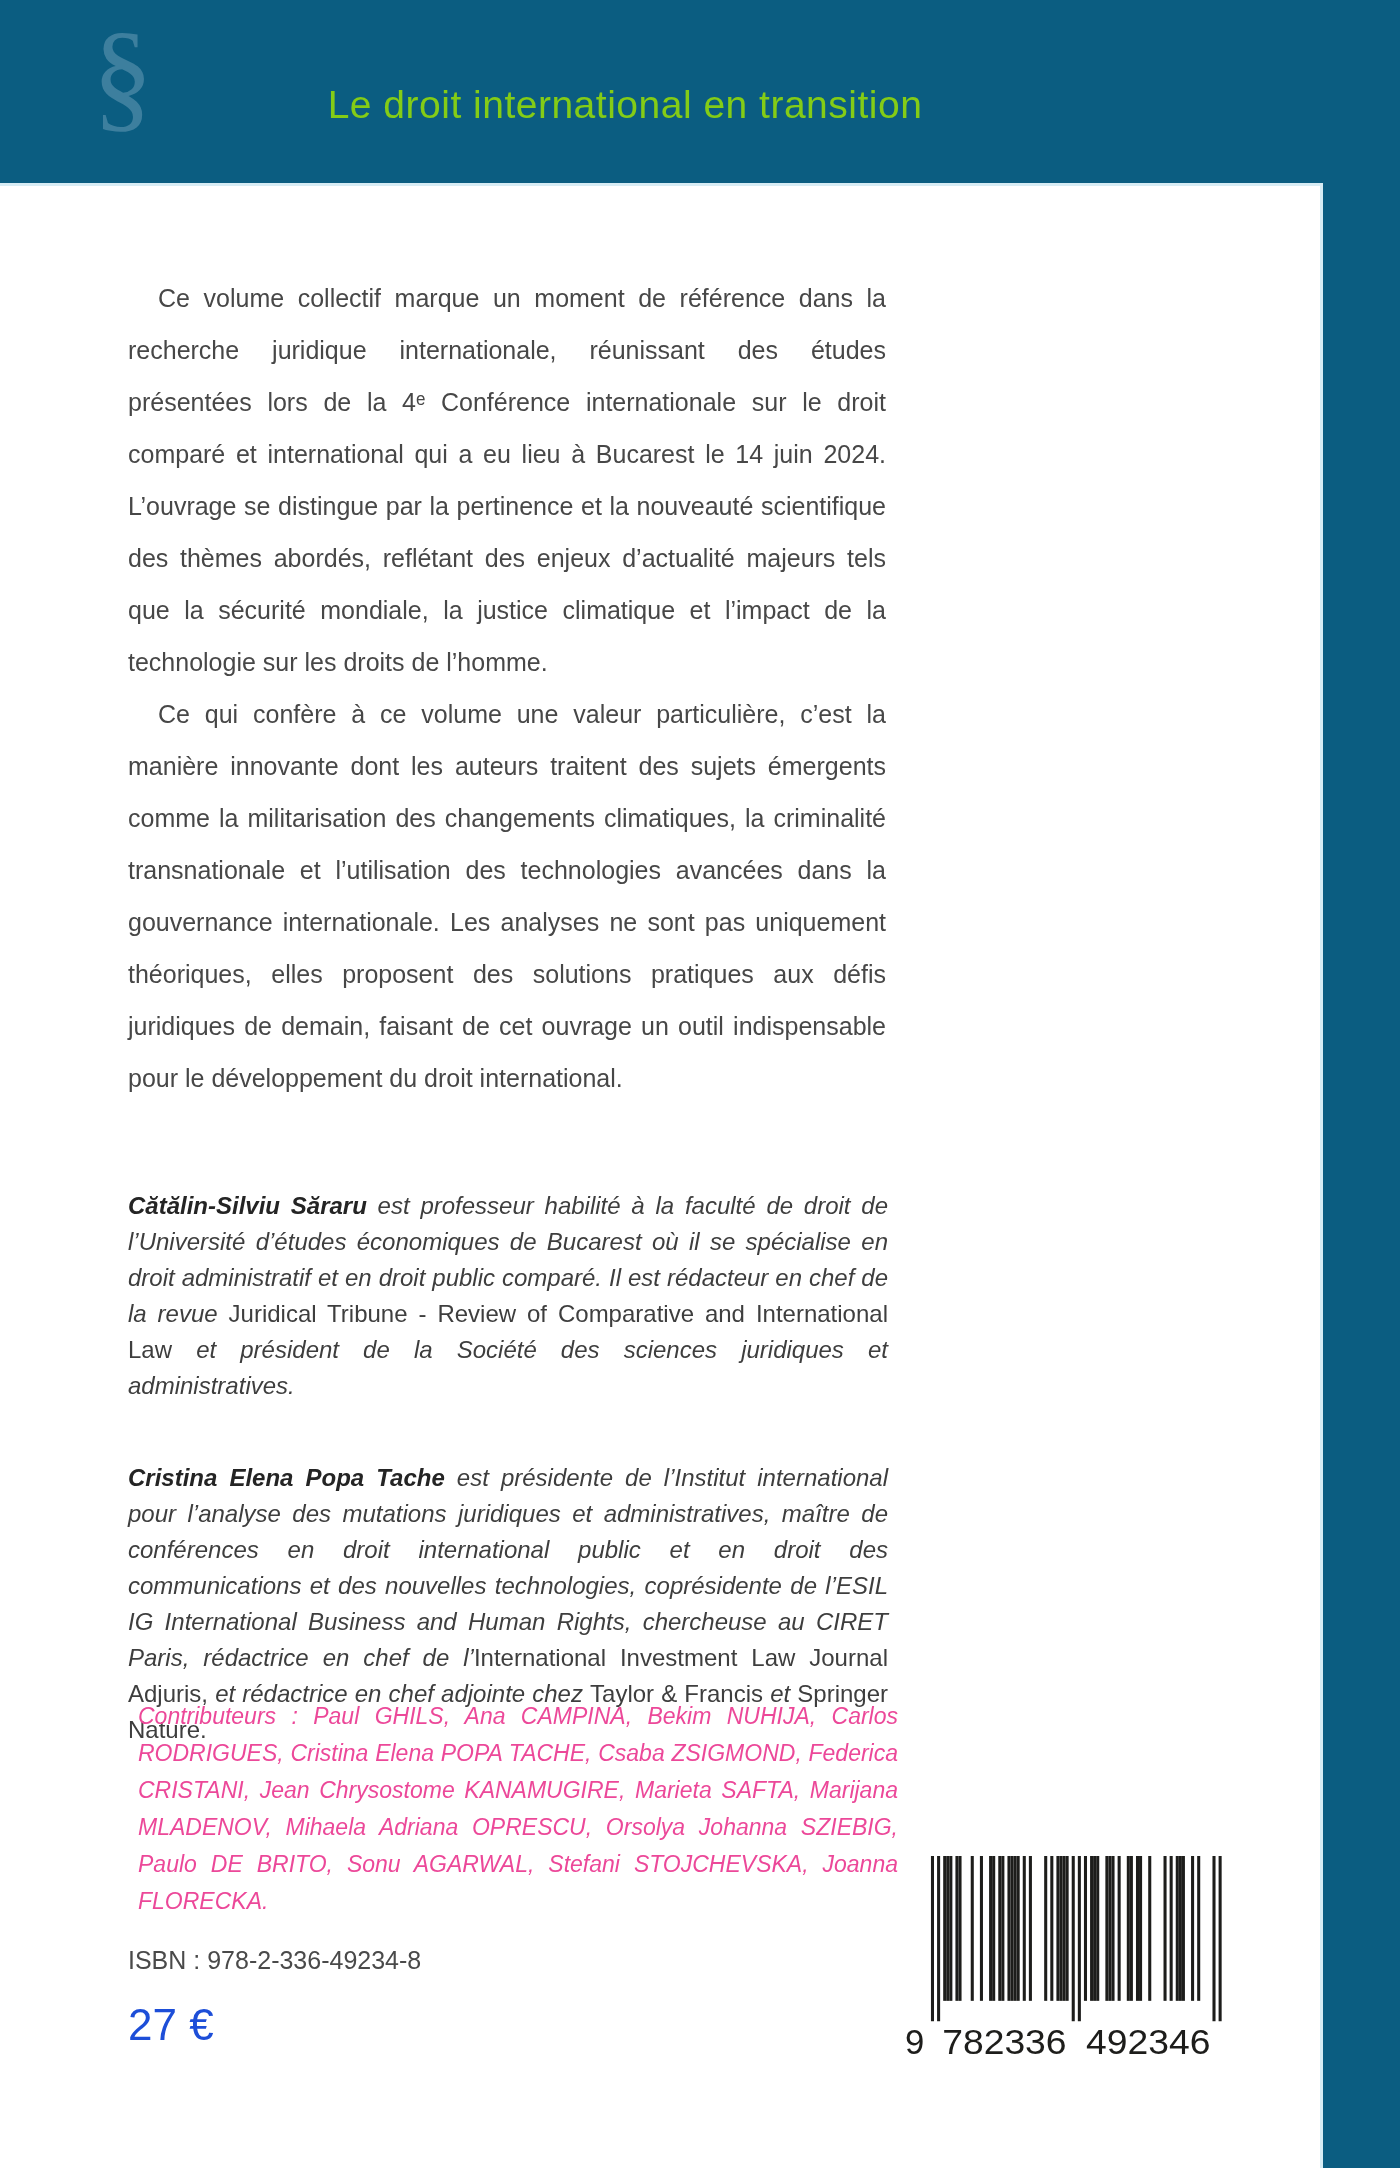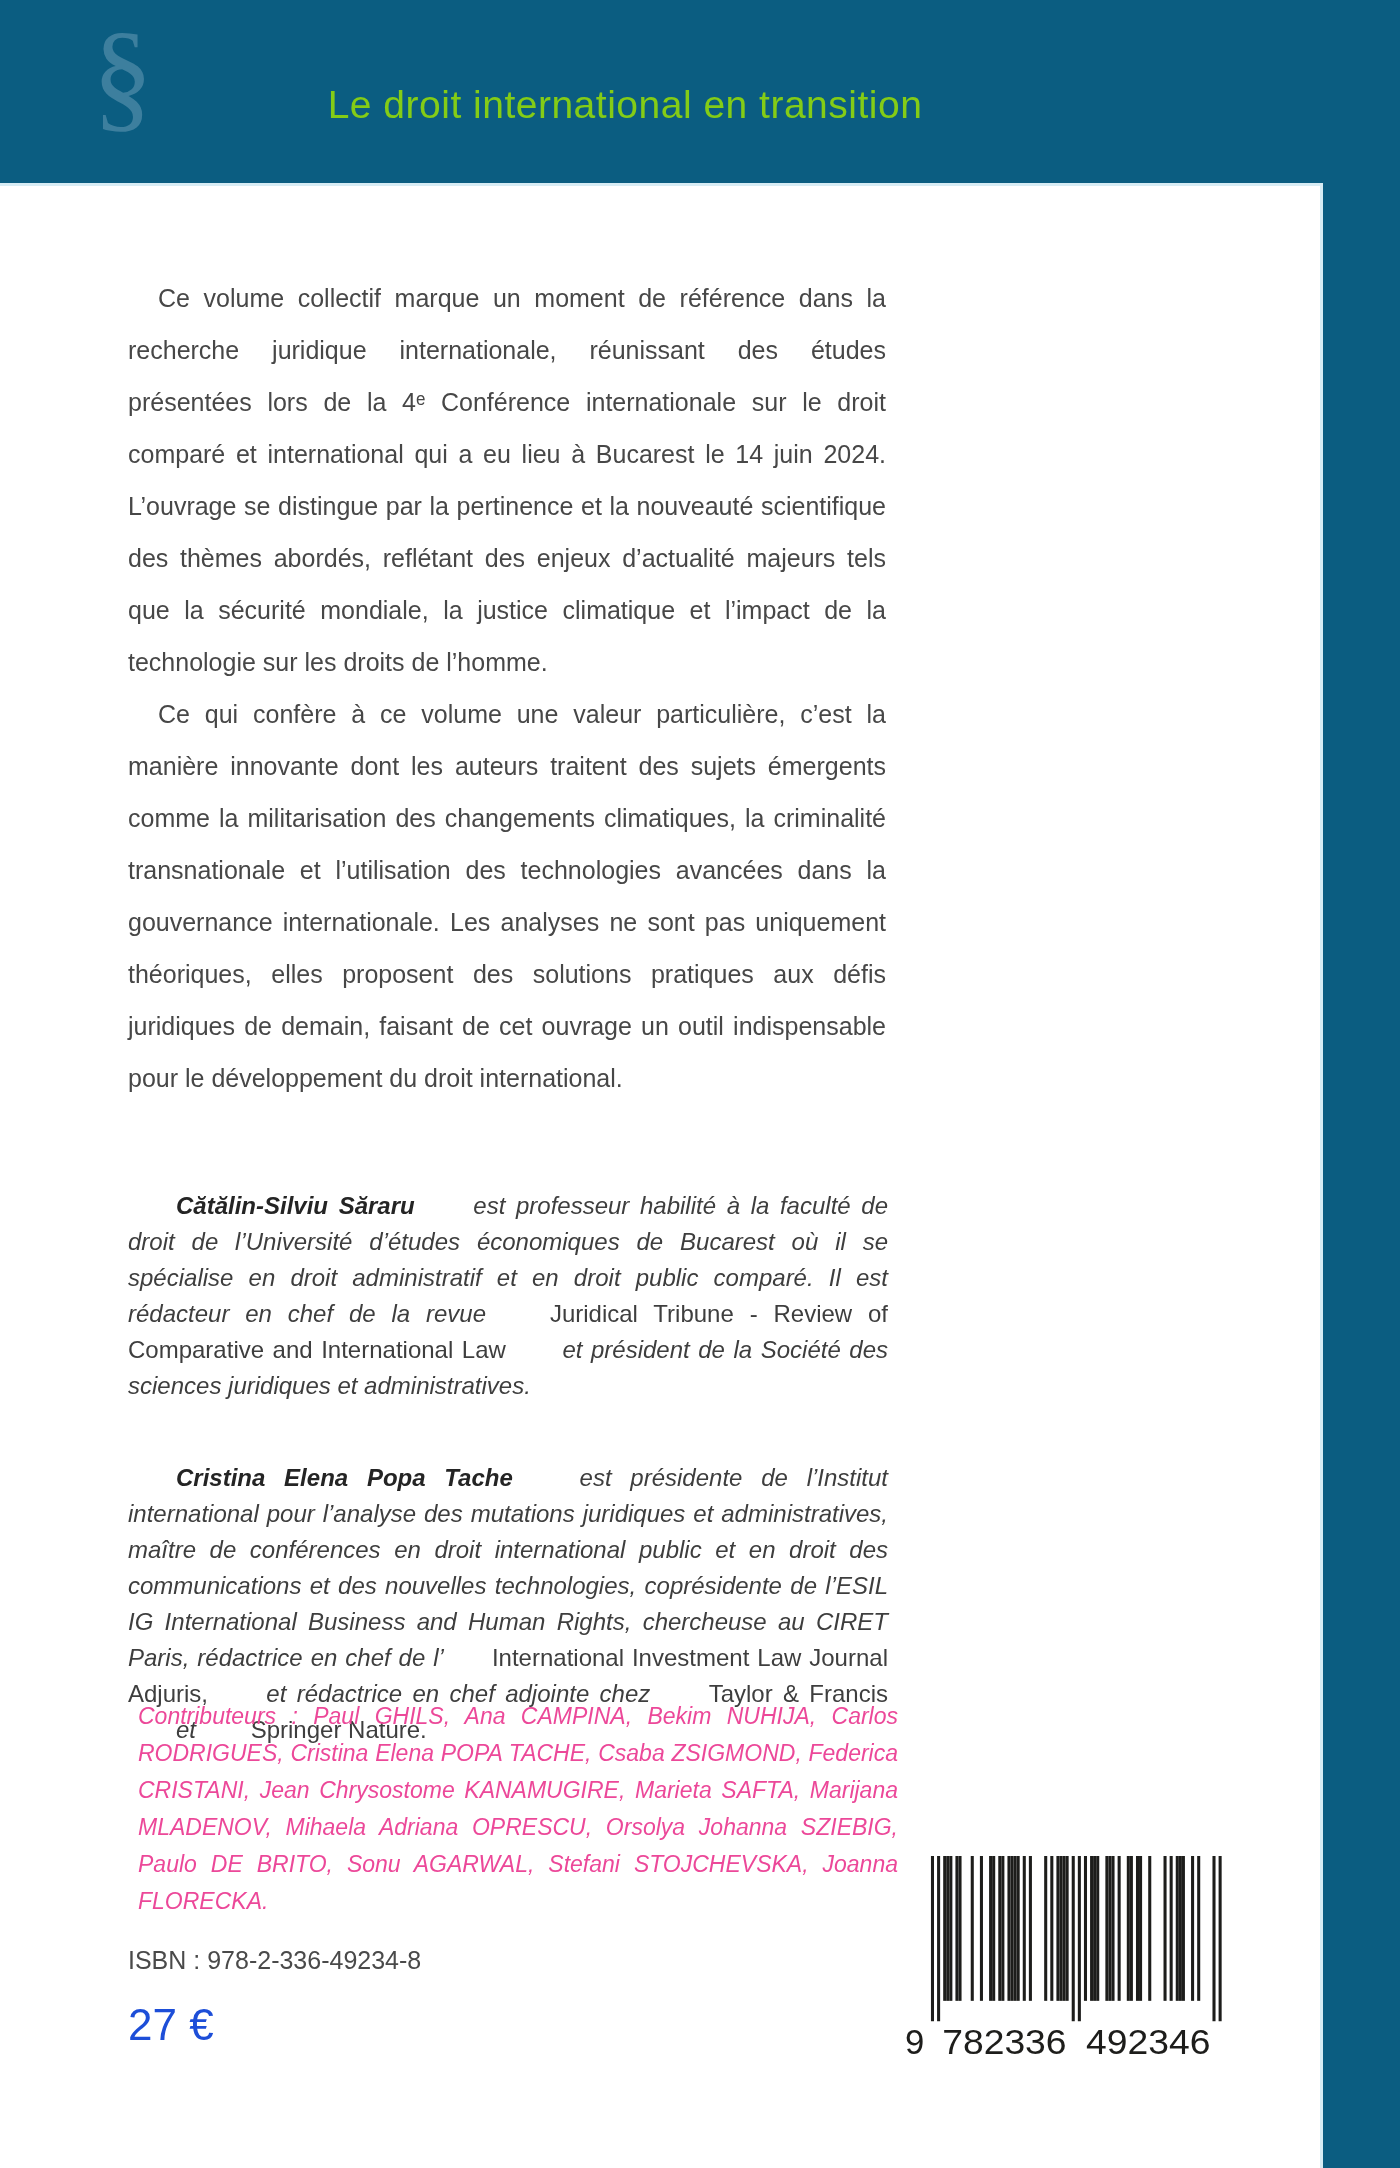--- a/index.html
+++ b/index.html
@@ -50,21 +50,21 @@
   }
   .syn-p{margin:0;text-indent:30px;}
   
   .bio{
     position:absolute;left:128px;width:760px;margin:0;
     font-size:24px;line-height:36px;
     text-align:justify;font-style:italic;color:#3e3e3e;
   }
   .bio-1{top:1188px;}
   .bio-2{top:1460px;}
-  .seg{font-style:inherit;margin-left:48px;}
+  .seg{font-style:inherit;}
   .seg.name{font-weight:bold;font-style:italic;color:#242424;}
   .seg.italic{}
   .seg.upright{font-style:normal;}
   
   .contributors{
     position:absolute;left:128px;top:1688px;width:760px;margin:10px;
     font-size:23px;line-height:37px;
     text-align:justify;font-style:italic;color:#ec4899;
   }
   

